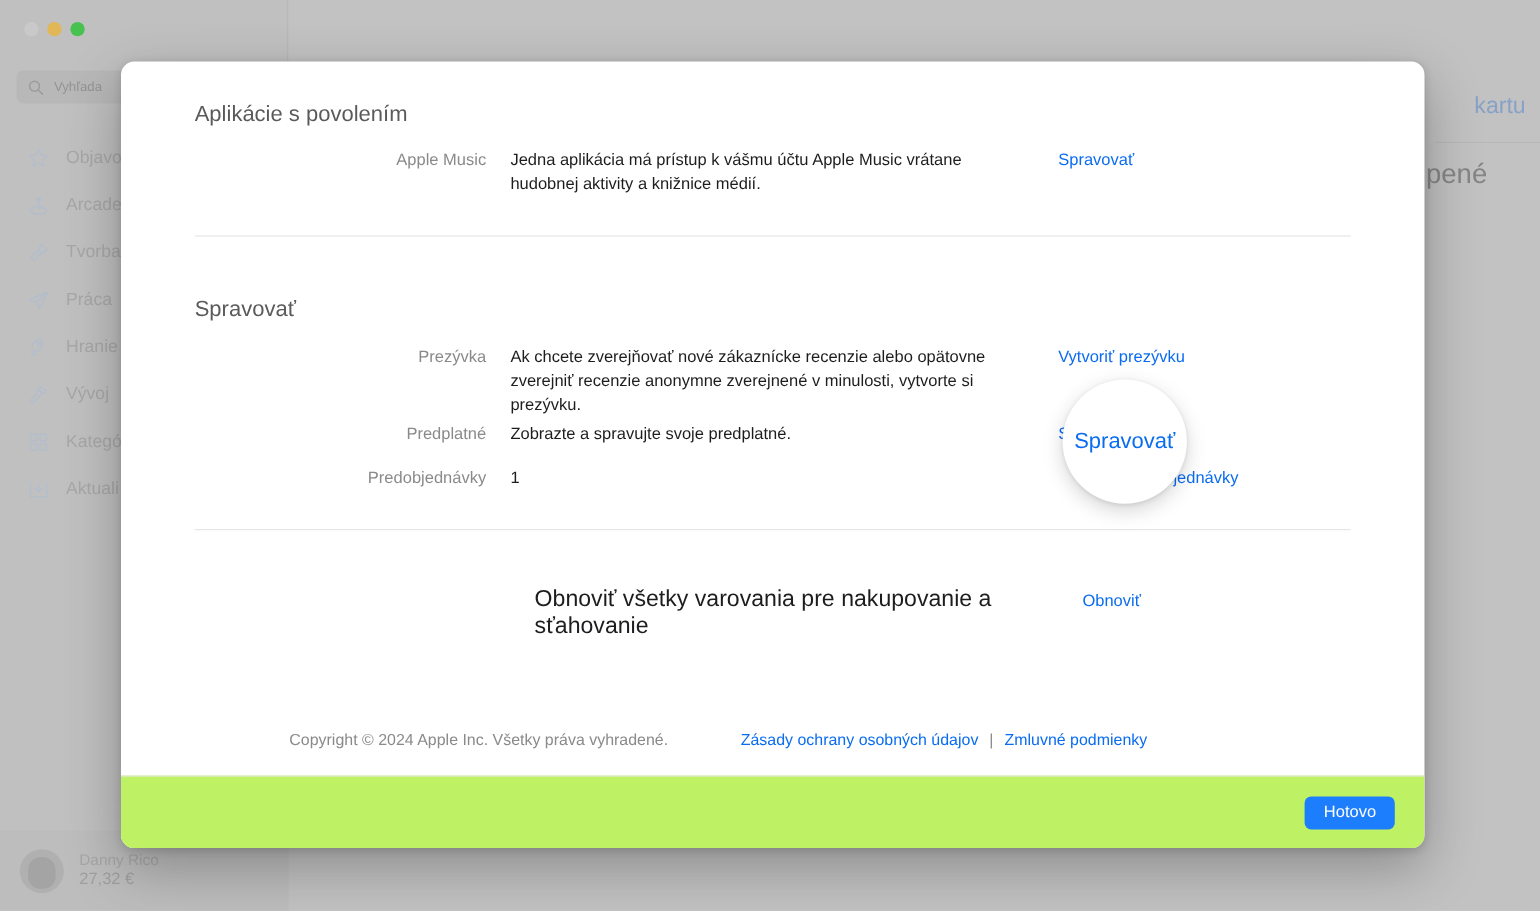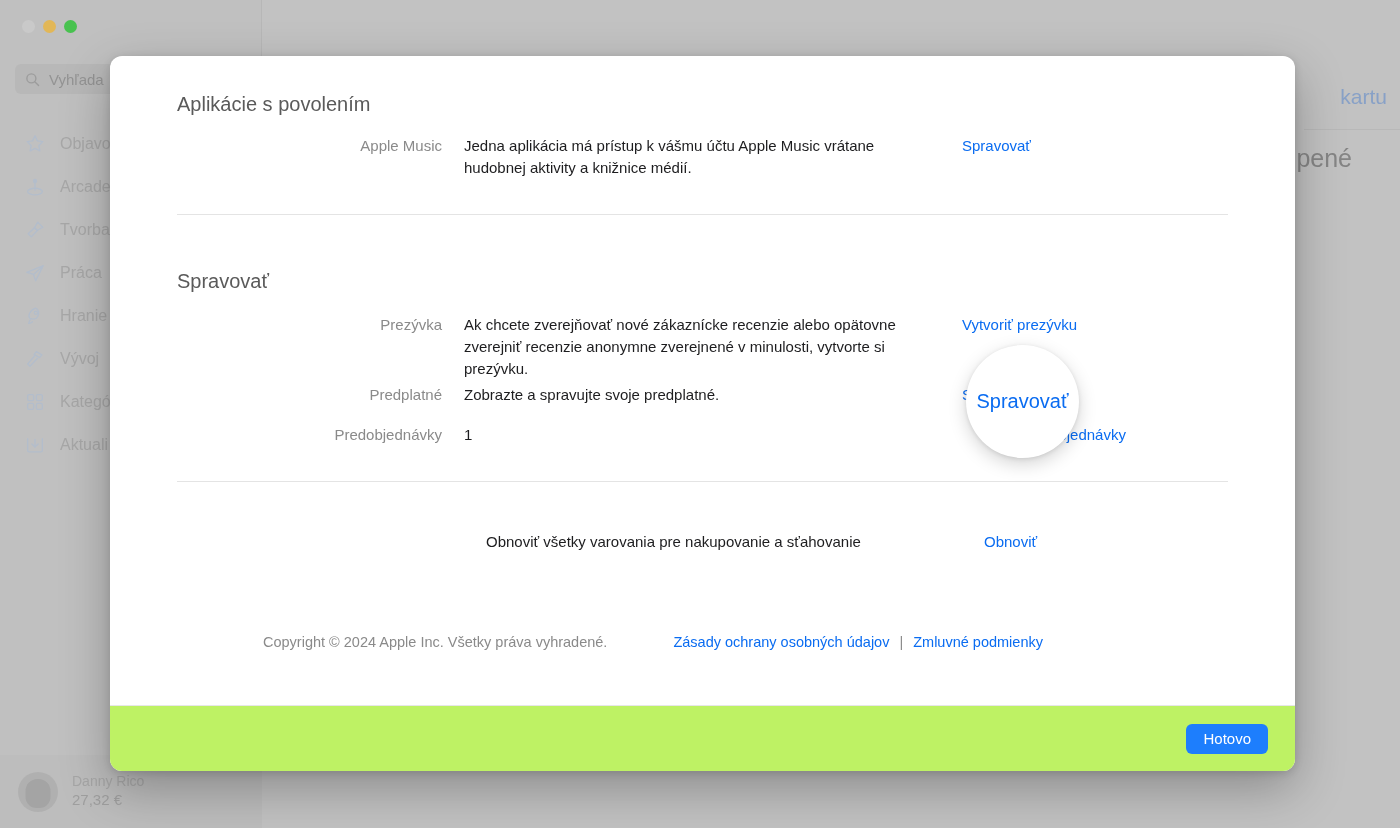--- a/index.html
+++ b/index.html
@@ -52,21 +52,21 @@
     width: 232px; height: 30px;
     background: #bdbdbd;
     border-radius: 6px;
     display: flex;
     align-items: center;
     padding: 0 10px;
     gap: 9px;
     overflow: hidden;
   }
   .search-field .ph {
-    font-size: 15px;
+    font-size: 12px;
     color: #8e8e8e;
     white-space: nowrap;
   }
   .magnifier { width: 15px; height: 15px; flex: none; opacity: .55; }
 
   .nav-list {
     position: absolute;
     left: 20px; top: 122px;
     width: 242px;
   }
@@ -210,21 +210,21 @@
   }
 
   .restore-row {
     display: flex;
     align-items: baseline;
   }
   .restore-text {
     width: 470px;
     margin-left: 309px;
     flex: none;
-    font-size: 15px;
+    font-size: 21px;
     color: #1d1d1f;
   }
   .restore-action { padding-left: 28px; font-size: 15px; }
 
   .copyright-bar {
     display: flex;
     align-items: baseline;
     margin-top: 56px;
     padding-left: 86px;
     gap: 66px;

